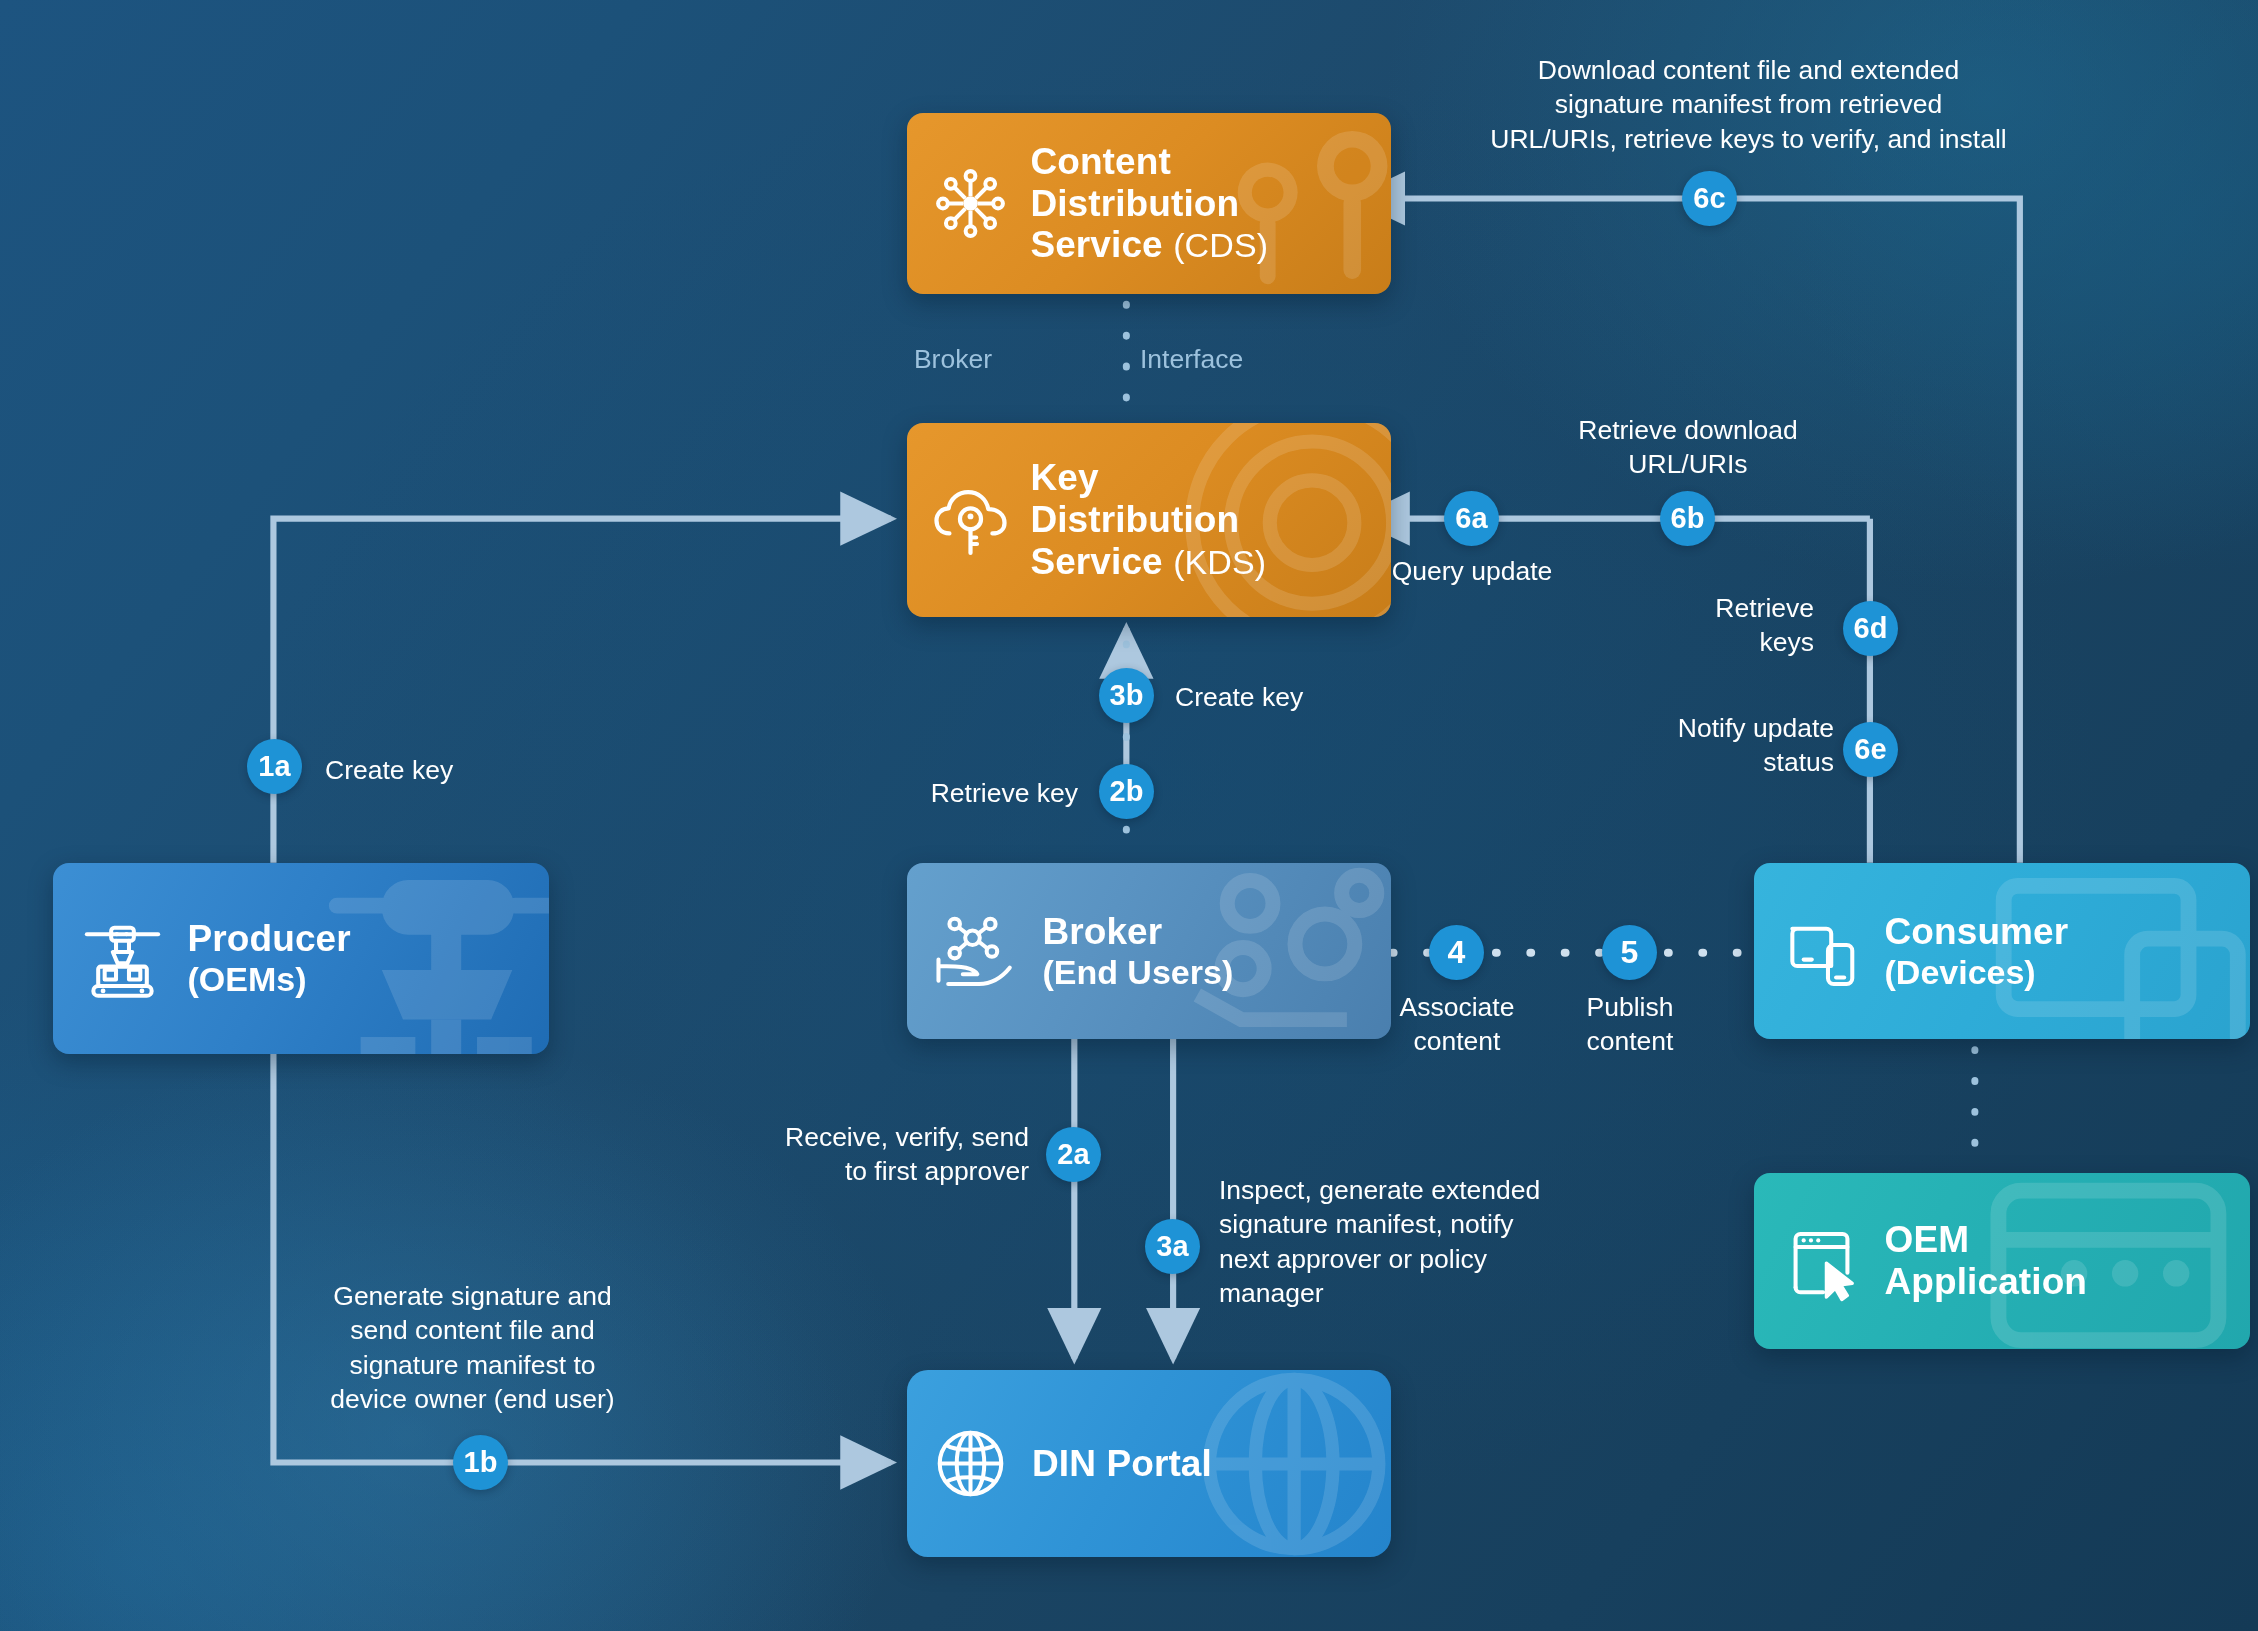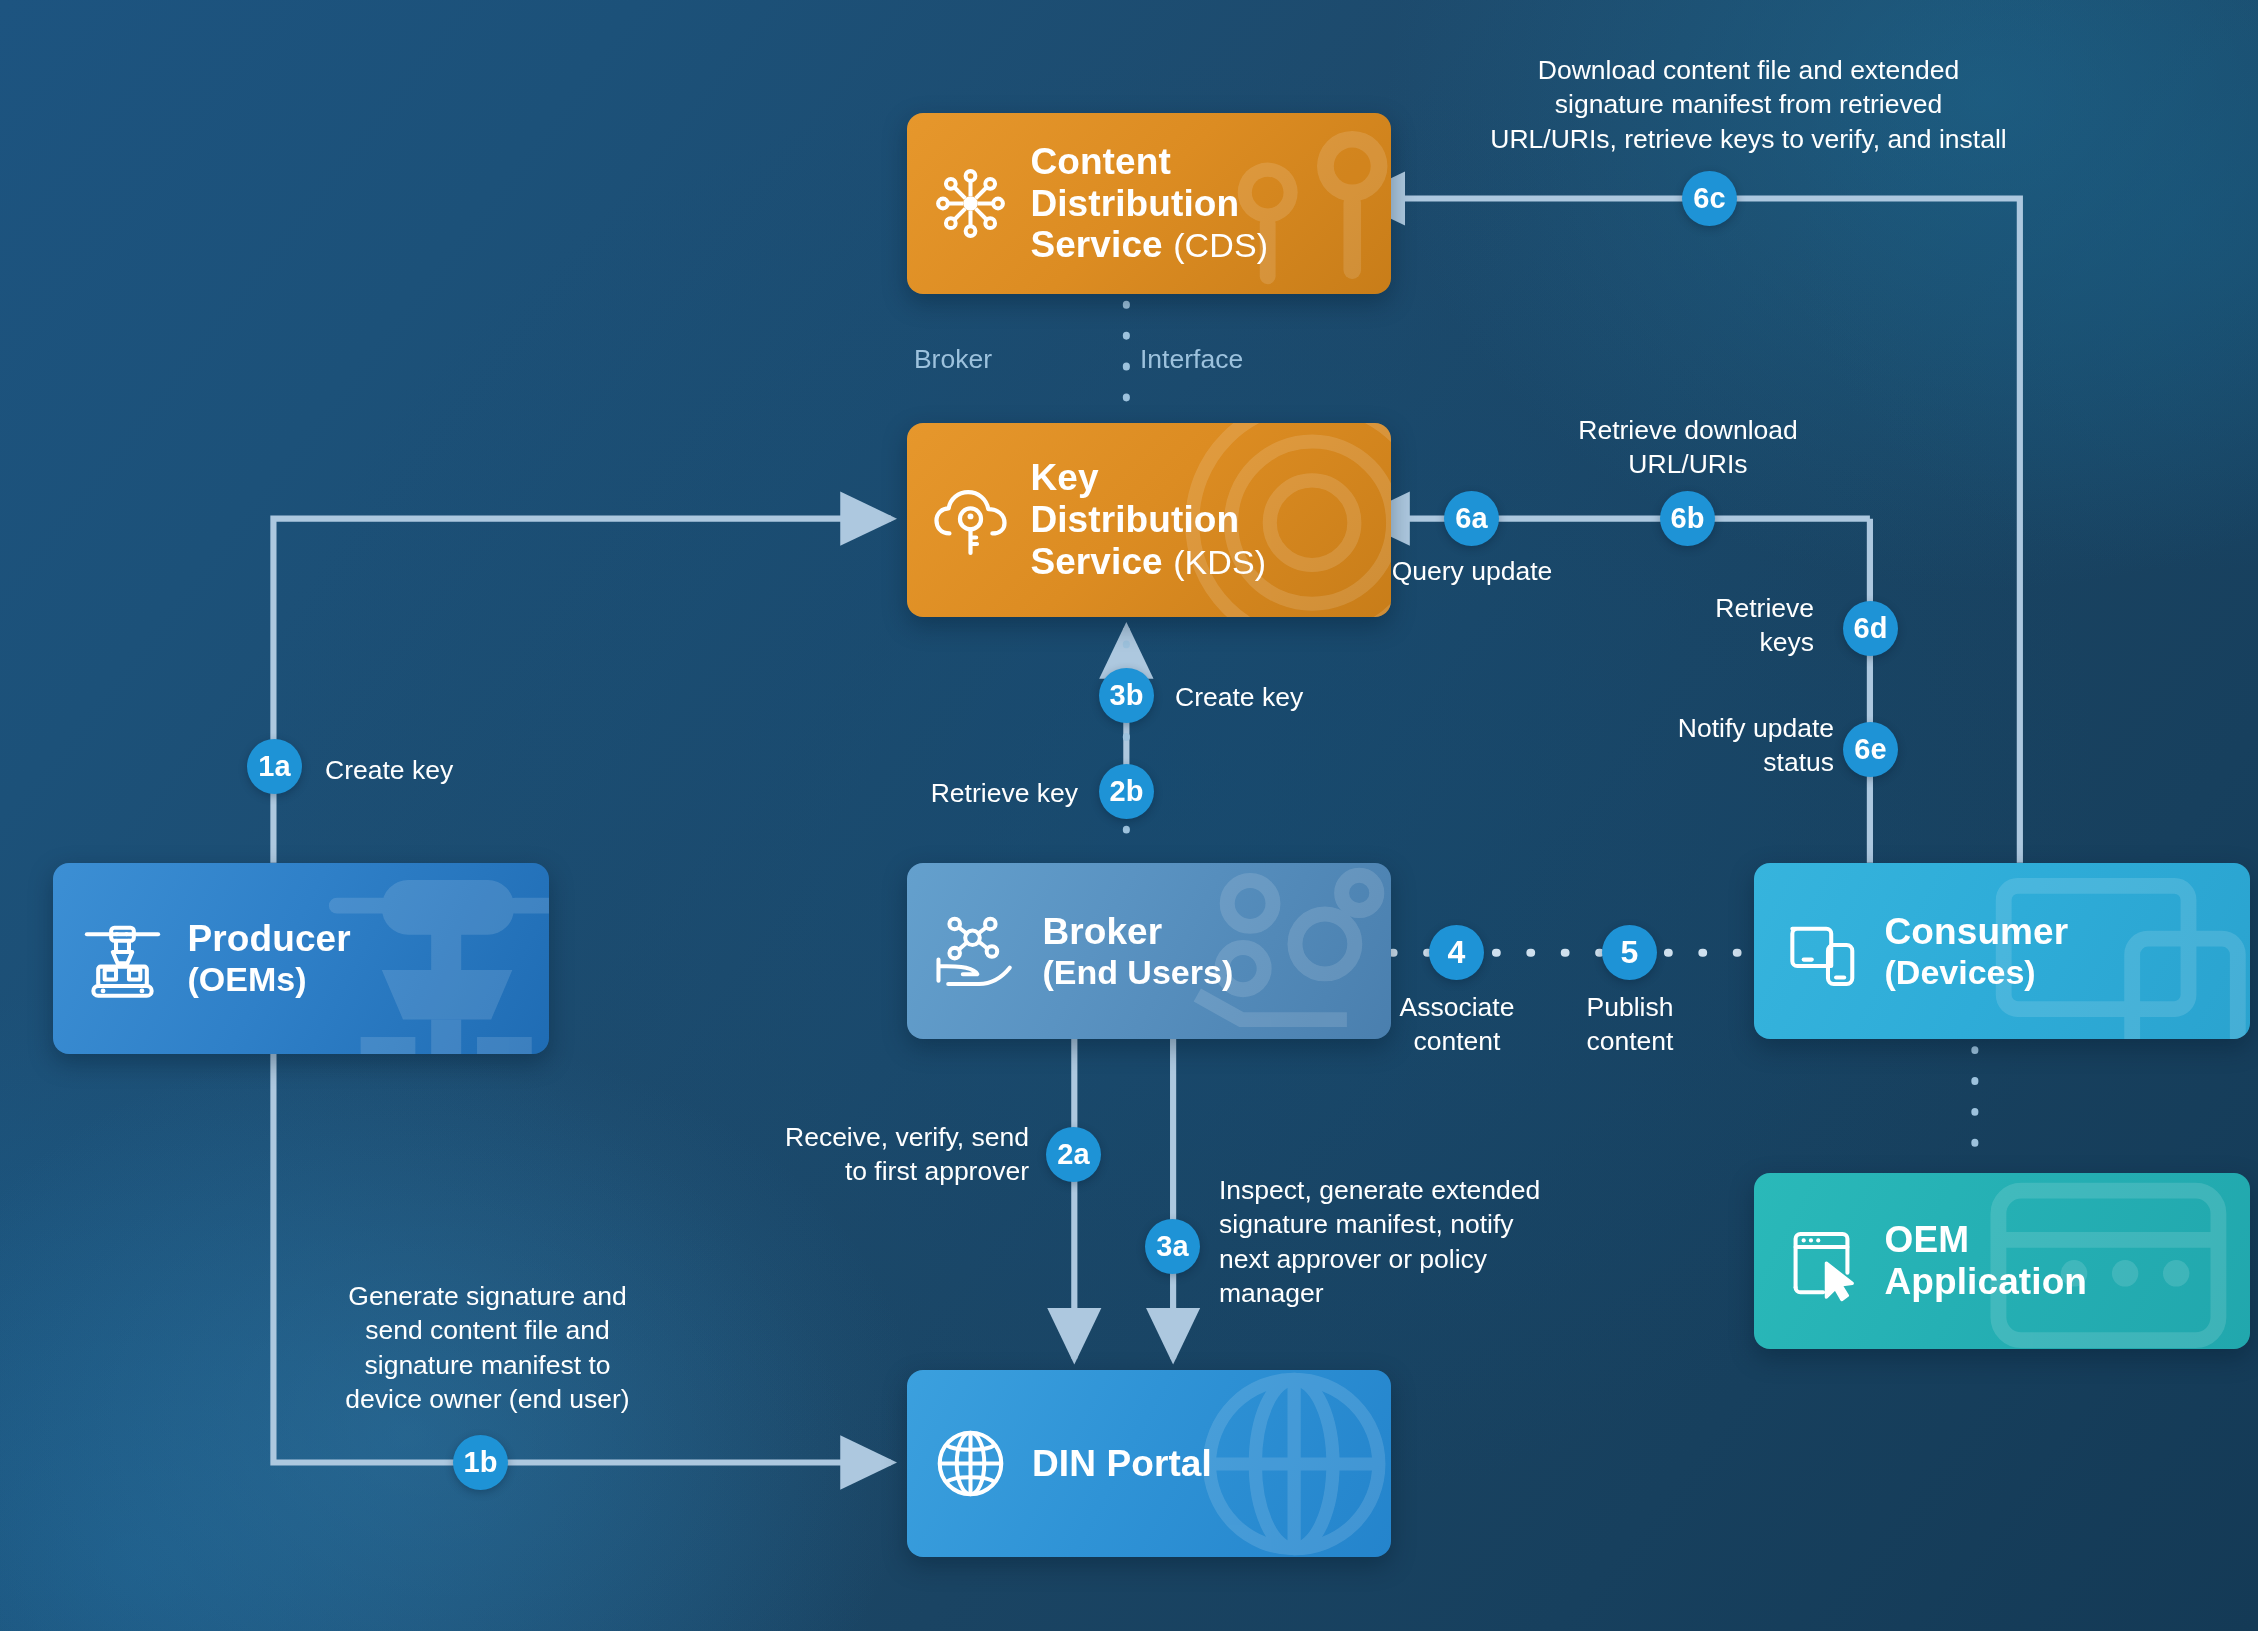--- a/index.html
+++ b/index.html
@@ -291,21 +291,21 @@
           <path d="M56,52 L56,94 L67,83 L75,97 L82,92 L74,79 L88,77 Z" fill="#fff" stroke="#fff" stroke-width="4"></path>
         </g>
       </svg>
     </span>
     <div class="txt">
       <div class="ttl">OEM</div>
       <div class="ttl">Application</div>
     </div>
   </div>
 
-  <div class="node portal" style="left:907px;top:1370px;width:438px;height:187px;padding:0 23px;">
+  <div class="node portal" style="left:907px;top:1370px;width:438px;height:187px;padding:0 23px;border-radius:21px;">
     <svg class="wm" width="265" height="187" viewBox="0 0 300 212">
       <g fill="none" stroke="#ffffff" stroke-width="15">
         <circle cx="170" cy="106" r="96"></circle>
         <ellipse cx="170" cy="106" rx="44" ry="96"></ellipse>
         <line x1="74" y1="106" x2="266" y2="106"></line>
         <line x1="170" y1="10" x2="170" y2="202"></line>
       </g>
     </svg>
     <span class="glyph" style="margin-right:21px;">
       <svg width="81" height="81" viewBox="0 0 100 100">
@@ -324,21 +324,21 @@
     </div>
   </div>
 
   <div class="miLab" style="left:992px;top:344px;transform:translateX(-100%);">Broker</div>
   <div class="miLab" style="left:1140px;top:344px;">Interface</div>
 
   <div class="badge b2" style="left:247px;top:739px;">1a</div>
   <div class="lab l" style="left:325px;top:753px;width:291px;">Create key</div>
 
   <div class="badge b2" style="left:453px;top:1435px;">1b</div>
-  <div class="lab c" style="left:311px;top:1279px;width:353px;">
+  <div class="lab c" style="left:296px;top:1279px;width:353px;">
     <div>Generate signature and</div>
     <div>send content file and</div>
     <div>signature manifest to</div>
     <div>device owner (end user)</div>
   </div>
 
   <div class="badge b2" style="left:1046px;top:1127px;">2a</div>
   <div class="lab r" style="left:711px;top:1120px;width:318px;">
     <div>Receive, verify, send</div>
     <div>to first approver</div>

